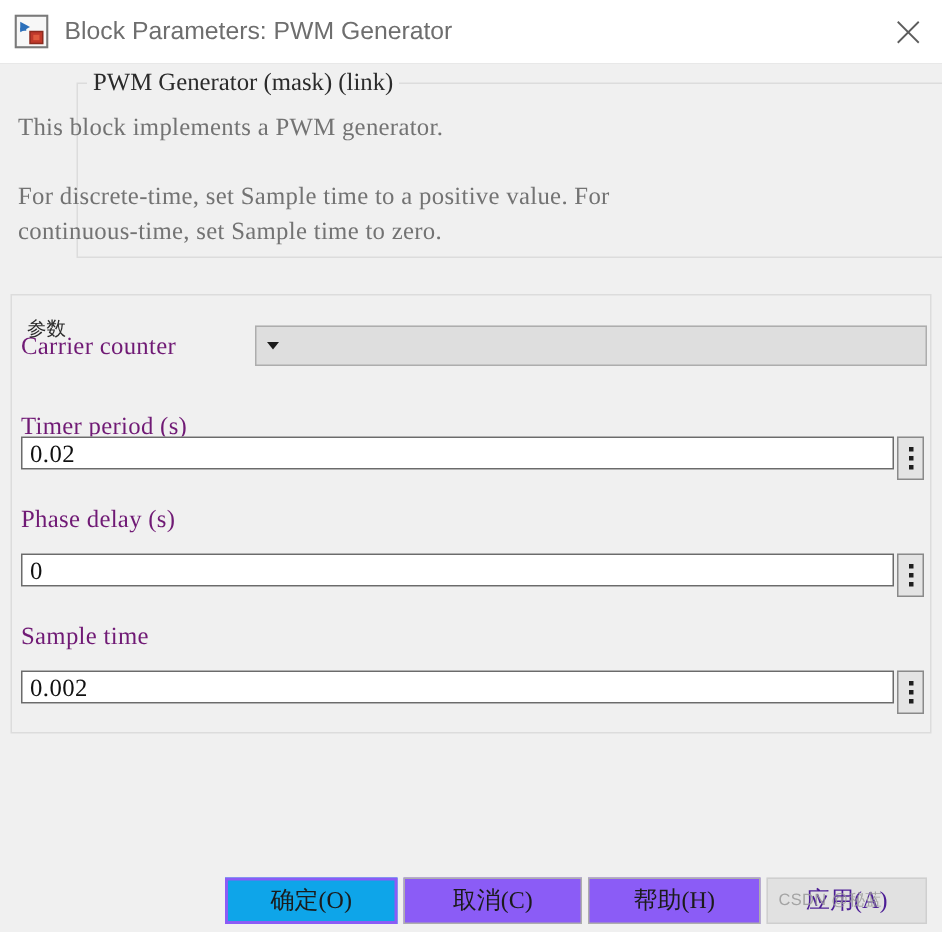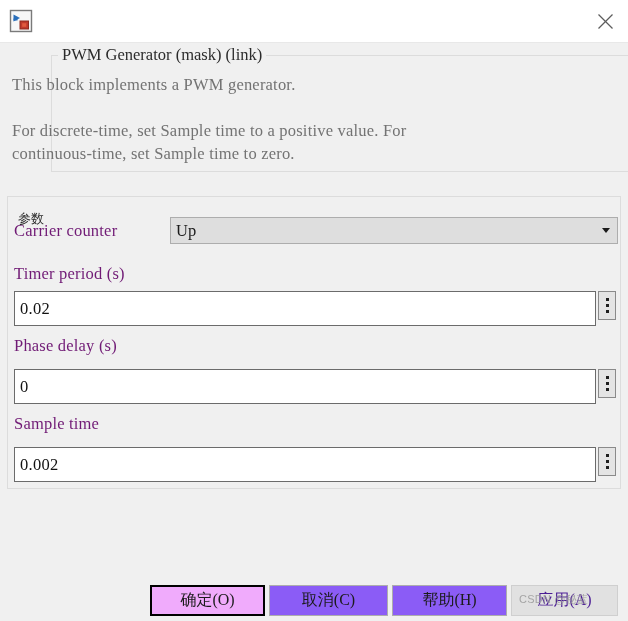--- a/index.html
+++ b/index.html
@@ -140,21 +140,21 @@
     border-right: 4.5px solid transparent;
     border-top: 5px solid #1b1b1b;
     display: block;
   }
 
   
   .txt-input {
     position: absolute;
     left: 14px;
     width: 582px;
-    height: 35px;
+    height: 22px;
     background: #ffffff;
     border: 1px solid #6b6b6b;
     box-sizing: border-box;
     font-family: "Liberation Serif", serif;
     font-size: 16.5px;
     color: #111;
     padding: 0 0 0 5px;
     outline: none;
     line-height: 27px;
     letter-spacing: 0.3px;
@@ -191,22 +191,22 @@
     font-family: "Liberation Serif", serif;
     font-size: 16px;
     color: #1b1b1b;
     display: flex;
     align-items: center;
     justify-content: center;
     cursor: default;
     padding: 0;
   }
   .btn.primary {
-    border: 2px solid #000000;
-    background: #f0abfc;
+    border: 2px solid #8b5cf6;
+    background: #0ea5e9;
   }
   .btn.disabled {
     color: #4c1d95;
     background: #e1e1e1;
     border: 1px solid #cfcfcf;
   }
   #btn-ok      { left: 150px; width: 115px; }
   #btn-cancel  { left: 269px; width: 119px; }
   #btn-help    { left: 392px; width: 115px; }
   #btn-apply   { left: 511px; width: 107px; }
@@ -232,20 +232,21 @@
 <div class="titlebar">
   <div class="title-icon">
     <svg width="24" height="24" viewBox="0 0 24 24">
       <rect x="1.5" y="1.5" width="21" height="21" fill="#f7f7f7" stroke="#7a7a7a" stroke-width="1.4"></rect>
       <polygon points="4.5,5.5 4.5,12.5 11,9" fill="#2b6fba"></polygon>
       <rect x="4.5" y="9.5" width="4" height="2" fill="#2b6fba"></rect>
       <rect x="11" y="12" width="8.5" height="8" fill="#c0392b" stroke="#8d2b1f" stroke-width="1"></rect>
       <rect x="13.2" y="14.2" width="4.1" height="3.6" fill="#e05a3e"></rect>
     </svg>
   </div>
+  <div class="title-text">Block Parameters: PWM Generator</div>
   <div class="title-close">
     <svg width="19" height="19" viewBox="0 0 19 19">
       <line x1="2.5" y1="2.5" x2="16.5" y2="16.5" stroke="#5c5c5c" stroke-width="1.2"></line>
       <line x1="16.5" y1="2.5" x2="2.5" y2="16.5" stroke="#5c5c5c" stroke-width="1.2"></line>
     </svg>
   </div>
 </div>
 
 <div class="groupbox" id="desc-group">
   <div class="gb-legend">PWM Generator (mask) (link)</div>
@@ -254,27 +255,26 @@
 
 For discrete-time, set Sample time to a positive value. For
 continuous-time, set Sample time to zero.</div>
 
 <div class="groupbox" id="param-group">
   <div class="gb-legend">参数</div>
 </div>
 
 <div class="fld-label" style="left:14px; top:221px;">Carrier counter</div>
 <div class="combo">
-  <div class="combo-value">Up</div>
   <div class="combo-arrow">
       <span></span>
     </div>
 </div>
 
-<div class="fld-label" style="left:14px; top:264px;text-align:center;">Timer period (s)</div>
+<div class="fld-label" style="left:14px; top:274px;text-align:center;">Timer period (s)</div>
 <input class="txt-input" style="top: 291px;" type="text" value="0.02">
 <div class="dots-btn" style="top:291px;">
   <i></i>
   <i></i>
   <i></i>
 </div>
 
 <div class="fld-label" style="left:14px; top:336px;">Phase delay (s)</div>
 <input class="txt-input" style="top: 369px;" type="text" value="0">
 <div class="dots-btn" style="top:369px;">

